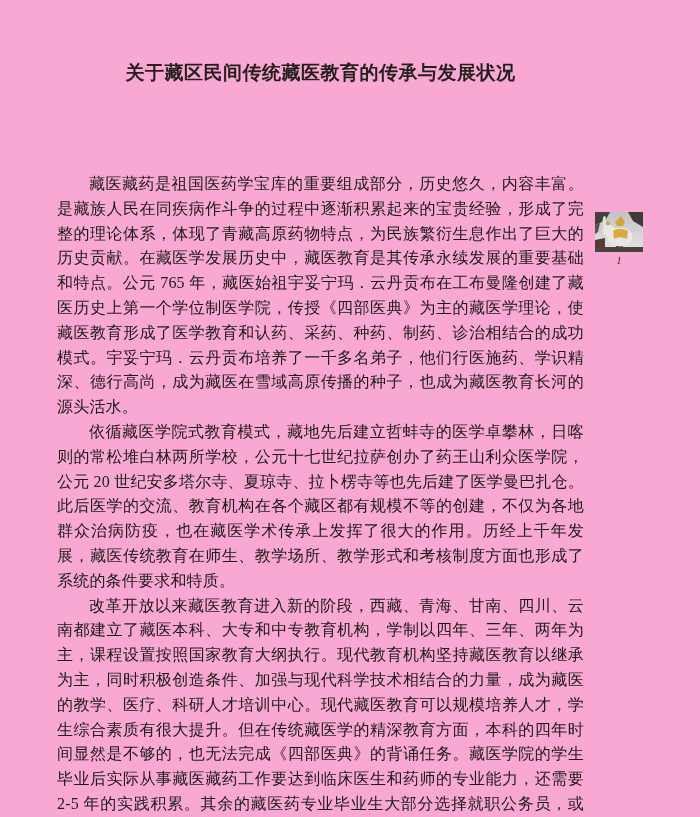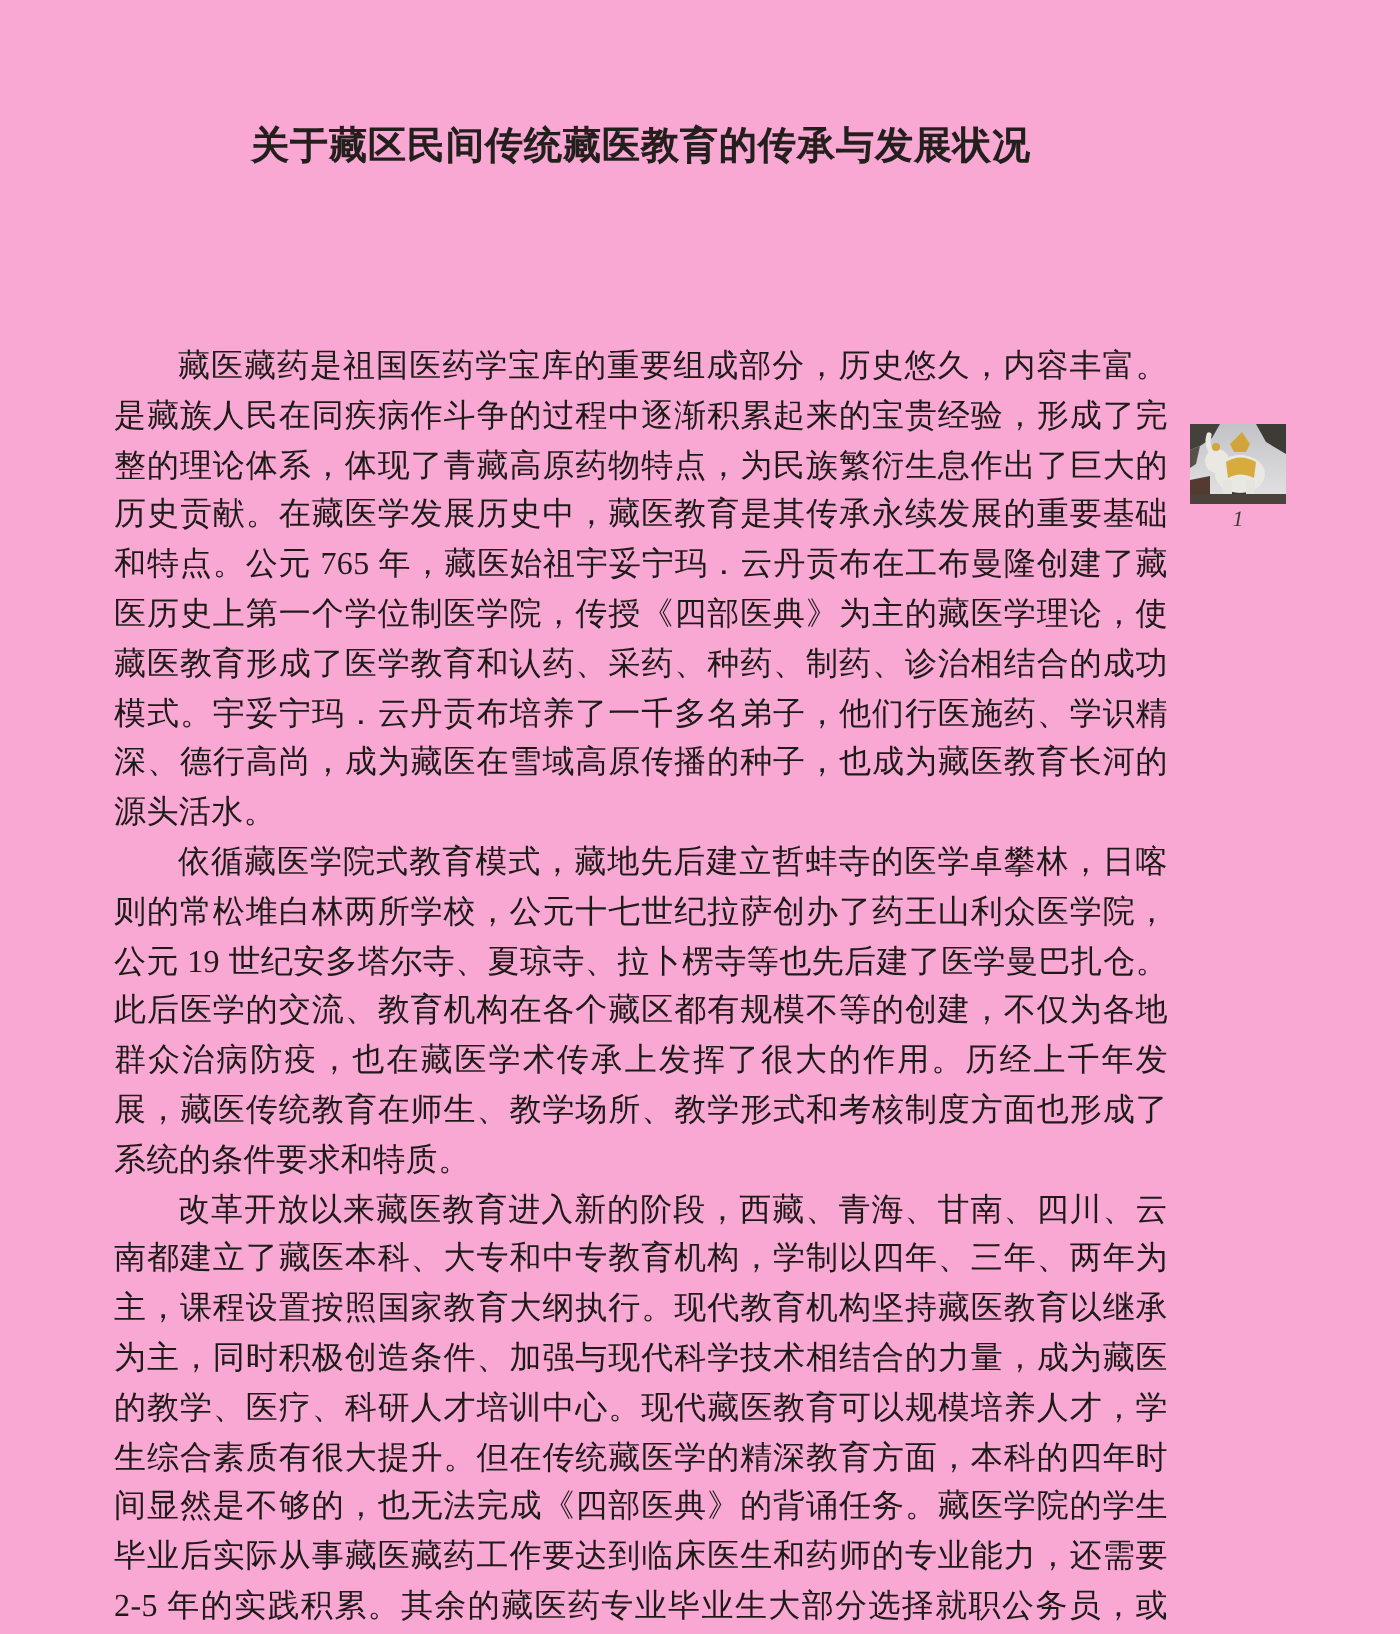--- a/index.html
+++ b/index.html
@@ -67,21 +67,21 @@
 </style>
 </head>
 <body>
 
 <div class="page">
 
   <h1 class="doc-title">关于藏区民间传统藏医教育的传承与发展状况</h1>
 
   <div class="doc-body">
     <p>藏医藏药是祖国医药学宝库的重要组成部分，历史悠久，内容丰富。是藏族人民在同疾病作斗争的过程中逐渐积累起来的宝贵经验，形成了完整的理论体系，体现了青藏高原药物特点，为民族繁衍生息作出了巨大的历史贡献。在藏医学发展历史中，藏医教育是其传承永续发展的重要基础和特点。公元 765 年，藏医始祖宇妥宁玛．云丹贡布在工布曼隆创建了藏医历史上第一个学位制医学院，传授《四部医典》为主的藏医学理论，使藏医教育形成了医学教育和认药、采药、种药、制药、诊治相结合的成功模式。宇妥宁玛．云丹贡布培养了一千多名弟子，他们行医施药、学识精深、德行高尚，成为藏医在雪域高原传播的种子，也成为藏医教育长河的源头活水。</p>
-    <p>依循藏医学院式教育模式，藏地先后建立哲蚌寺的医学卓攀林，日喀则的常松堆白林两所学校，公元十七世纪拉萨创办了药王山利众医学院，公元 19 世纪安多塔尔寺、夏琼寺、拉卜楞寺等也先后建了医学曼巴扎仓。此后医学的交流、教育机构在各个藏区都有规模不等的创建，不仅为各地群众治病防疫，也在藏医学术传承上发挥了很大的作用。历经上千年发展，藏医传统教育在师生、教学场所、教学形式和考核制度方面也形成了系统的条件要求和特质。</p>
+    <p>依循藏医学院式教育模式，藏地先后建立哲蚌寺的医学卓攀林，日喀则的常松堆白林两所学校，公元十七世纪拉萨创办了药王山利众医学院，公元 20 世纪安多塔尔寺、夏琼寺、拉卜楞寺等也先后建了医学曼巴扎仓。此后医学的交流、教育机构在各个藏区都有规模不等的创建，不仅为各地群众治病防疫，也在藏医学术传承上发挥了很大的作用。历经上千年发展，藏医传统教育在师生、教学场所、教学形式和考核制度方面也形成了系统的条件要求和特质。</p>
     <p>改革开放以来藏医教育进入新的阶段，西藏、青海、甘南、四川、云南都建立了藏医本科、大专和中专教育机构，学制以四年、三年、两年为主，课程设置按照国家教育大纲执行。现代教育机构坚持藏医教育以继承为主，同时积极创造条件、加强与现代科学技术相结合的力量，成为藏医的教学、医疗、科研人才培训中心。现代藏医教育可以规模培养人才，学生综合素质有很大提升。但在传统藏医学的精深教育方面，本科的四年时间显然是不够的，也无法完成《四部医典》的背诵任务。藏医学院的学生毕业后实际从事藏医藏药工作要达到临床医生和药师的专业能力，还需要 2-5 年的实践积累。其余的藏医药专业毕业生大部分选择就职公务员，或者其他专业行政单位的工作人员，而在广大的农牧区，适合当地需求的有经验的藏医还是很缺乏的。</p>
   </div>
 
   <figure class="margin-figure">
     <svg viewBox="0 0 48 40" xmlns="http://www.w3.org/2000/svg" role="img" aria-label="white elephant statue photo">
       <defs>
         <linearGradient id="skyGrad" x1="0" y1="0" x2="0" y2="1">
           <stop offset="0" stop-color="#c3c3c7"></stop>
           <stop offset="1" stop-color="#e4e4e6"></stop>
         </linearGradient>

